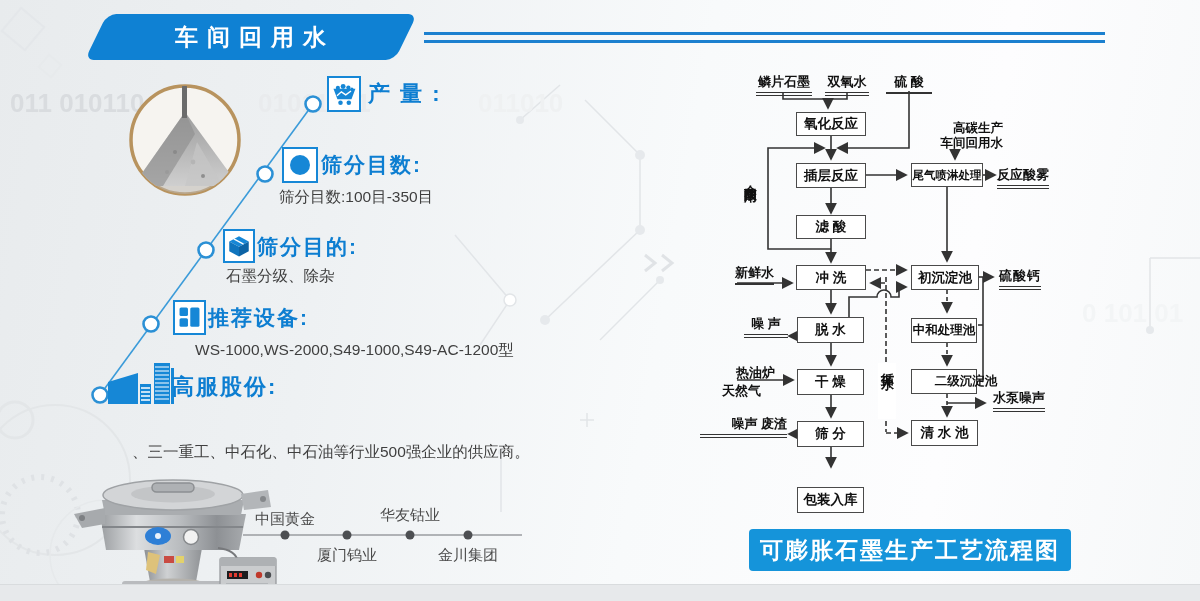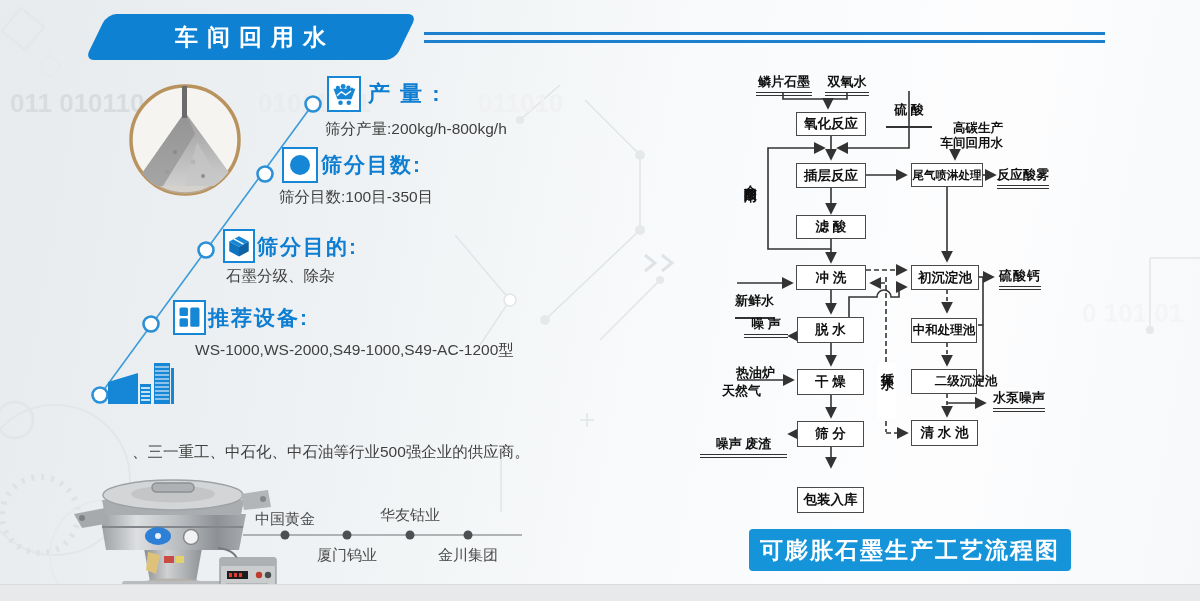--- a/index.html
+++ b/index.html
@@ -23,21 +23,21 @@
 
   
   .tl-label{position:absolute;color:#4a4a4a;font-size:15px;width:70px;text-align:center;white-space:nowrap;}
 
   
   #flow{position:absolute;left:685px;top:55px;width:460px;height:470px;}
   .fc-box{position:absolute;border:1.4px solid #4a4a4a;background:#fff;color:#111;font-weight:bold;
     font-size:13.5px;display:flex;align-items:center;justify-content:center;white-space:nowrap;box-sizing:border-box;}
   .fc-label{position:absolute;color:#111;font-weight:bold;font-size:13px;white-space:nowrap;}
   .ul2{border-bottom:4px double #333;padding-bottom:1px;}
-  .ul1{border-bottom:2px solid #333;padding-bottom:7px;margin-top:28px;}
+  .ul1{border-bottom:2px solid #333;padding-bottom:1px;}
   .ctr{text-align:center;}
   .vtext{writing-mode:vertical-rl;text-orientation:upright;letter-spacing:2px;}
 
   .flow-banner{position:absolute;left:749px;top:529px;width:322px;height:42px;background:#1594da;border-radius:4px;
     display:flex;align-items:center;justify-content:center;color:#fff;font-size:23px;font-weight:bold;letter-spacing:2px;}
 
   .footer-strip{position:absolute;left:0;top:584px;width:1200px;height:17px;background:#e7e9eb;border-top:1px solid #d9dcde;}
 </style>
 </head>
 <body>
@@ -127,21 +127,20 @@
         <circle cx="15" cy="7.5" r="2.8" fill="#1687d6"></circle>
       <circle cx="21" cy="8.6" r="2.4" fill="#1687d6"></circle>
         <circle cx="25" cy="10.3" r="1.8" fill="#1687d6"></circle>
       <polygon points="4,10 29,10 24.5,22 8.5,22" fill="#1687d6"></polygon>
       <polyline points="8,18 13,13.5 18,17 24,12.5" stroke="#fff" stroke-width="1.6" fill="none"></polyline>
       <circle cx="12" cy="26" r="2.6" fill="#1687d6"></circle>
         <circle cx="21.5" cy="26" r="2.6" fill="#1687d6"></circle>
     </svg>
   </div>
   <div class="item-title" style="left:368px;top:79px;font-size:22px;">产 量 :</div>
-  <div class="item-desc" style="left:325px;top:119px;">筛分产量:200kg/h-800kg/h</div>
 
   <div class="icon-box" style="left:282px;top:147px;width:36px;height:36px;">
     <div style="width:20px;height:20px;border-radius:50%;background:#1687d6;"></div>
   </div>
   <div class="item-title" style="left:321px;top:151px;">筛分目数:</div>
   <div class="item-desc" style="left:279px;top:187px;">筛分目数:100目-350目</div>
 
   <div class="icon-box" style="left:223px;top:229px;width:32px;height:34px;">
     <svg width="24" height="24" viewBox="0 0 32 32">
       <polygon points="16,3 29,10 16,17 3,10" fill="#1687d6"></polygon>
@@ -168,20 +167,21 @@
     <rect x="32" y="26" width="11" height="20" fill="#1687d6"></rect>
     <g stroke="#fff" stroke-width="1.3">
         <path d="M33,30 h9 M33,34 h9 M33,38 h9 M33,42 h9"></path>
       </g>
     <rect x="46" y="5" width="16" height="41" fill="#1687d6"></rect>
     <g stroke="#fff" stroke-width="1.1">
       <path d="M47,9 h14 M47,13 h14 M47,17 h14 M47,21 h14 M47,25 h14 M47,29 h14 M47,33 h14 M47,37 h14 M47,41 h14"></path>
     </g>
     <rect x="63" y="10" width="3" height="36" fill="#1687d6"></rect>
   </svg>
+  <div class="item-title" style="left:172px;top:372px;font-size:22px;">高服股份:</div>
   <div class="para" style="left:132px;top:442px;">、三一重工、中石化、中石油等行业500强企业的供应商。</div>
 
   <svg class="abs" style="left:60px;top:452px;" width="228" height="148">
     <defs>
       <linearGradient id="steelH" x1="0" y1="0" x2="1" y2="0">
         <stop offset="0" stop-color="#9a9da0"></stop>
           <stop offset="0.25" stop-color="#dcdee0"></stop>
         <stop offset="0.55" stop-color="#b9bcbf"></stop>
           <stop offset="0.8" stop-color="#8d9094"></stop>
           <stop offset="1" stop-color="#a8abae"></stop>
@@ -310,19 +310,19 @@
     </div>
     <div class="fc-label ul2" style="left:312px;top:111px;">反应酸雾</div>
     <div class="fc-label ul2" style="left:314px;top:212px;letter-spacing:1px;">硫酸钙</div>
     <div class="fc-label ul2" style="left:308px;top:334px;">水泵噪声</div>
     <div class="fc-label ul1" style="left:50px;top:209px;">新鲜水</div>
     <div class="fc-label vtext" style="left:56px;top:119px;height:76px;">余酸回用</div>
     <div class="fc-label vtext" style="left:193px;top:308px;height:56px;background:#fff;">循环水</div>
     <div class="fc-label ul2 ctr" style="left:59px;top:260px;width:44px;">噪 声</div>
     <div class="fc-label" style="left:51px;top:309px;">热油炉</div>
     <div class="fc-label" style="left:37px;top:327px;">天然气</div>
-    <div class="fc-label ul2" style="left:15px;top:360px;width:87px;text-align:center;margin-top:20px;">噪声 废渣</div>
+    <div class="fc-label ul2" style="left:15px;top:360px;width:87px;text-align:right;">噪声 废渣</div>
   </div>
 
   <div class="flow-banner">可膨胀石墨生产工艺流程图</div>
 
   <div class="footer-strip"></div>
 </div>
 
 </body></html>

